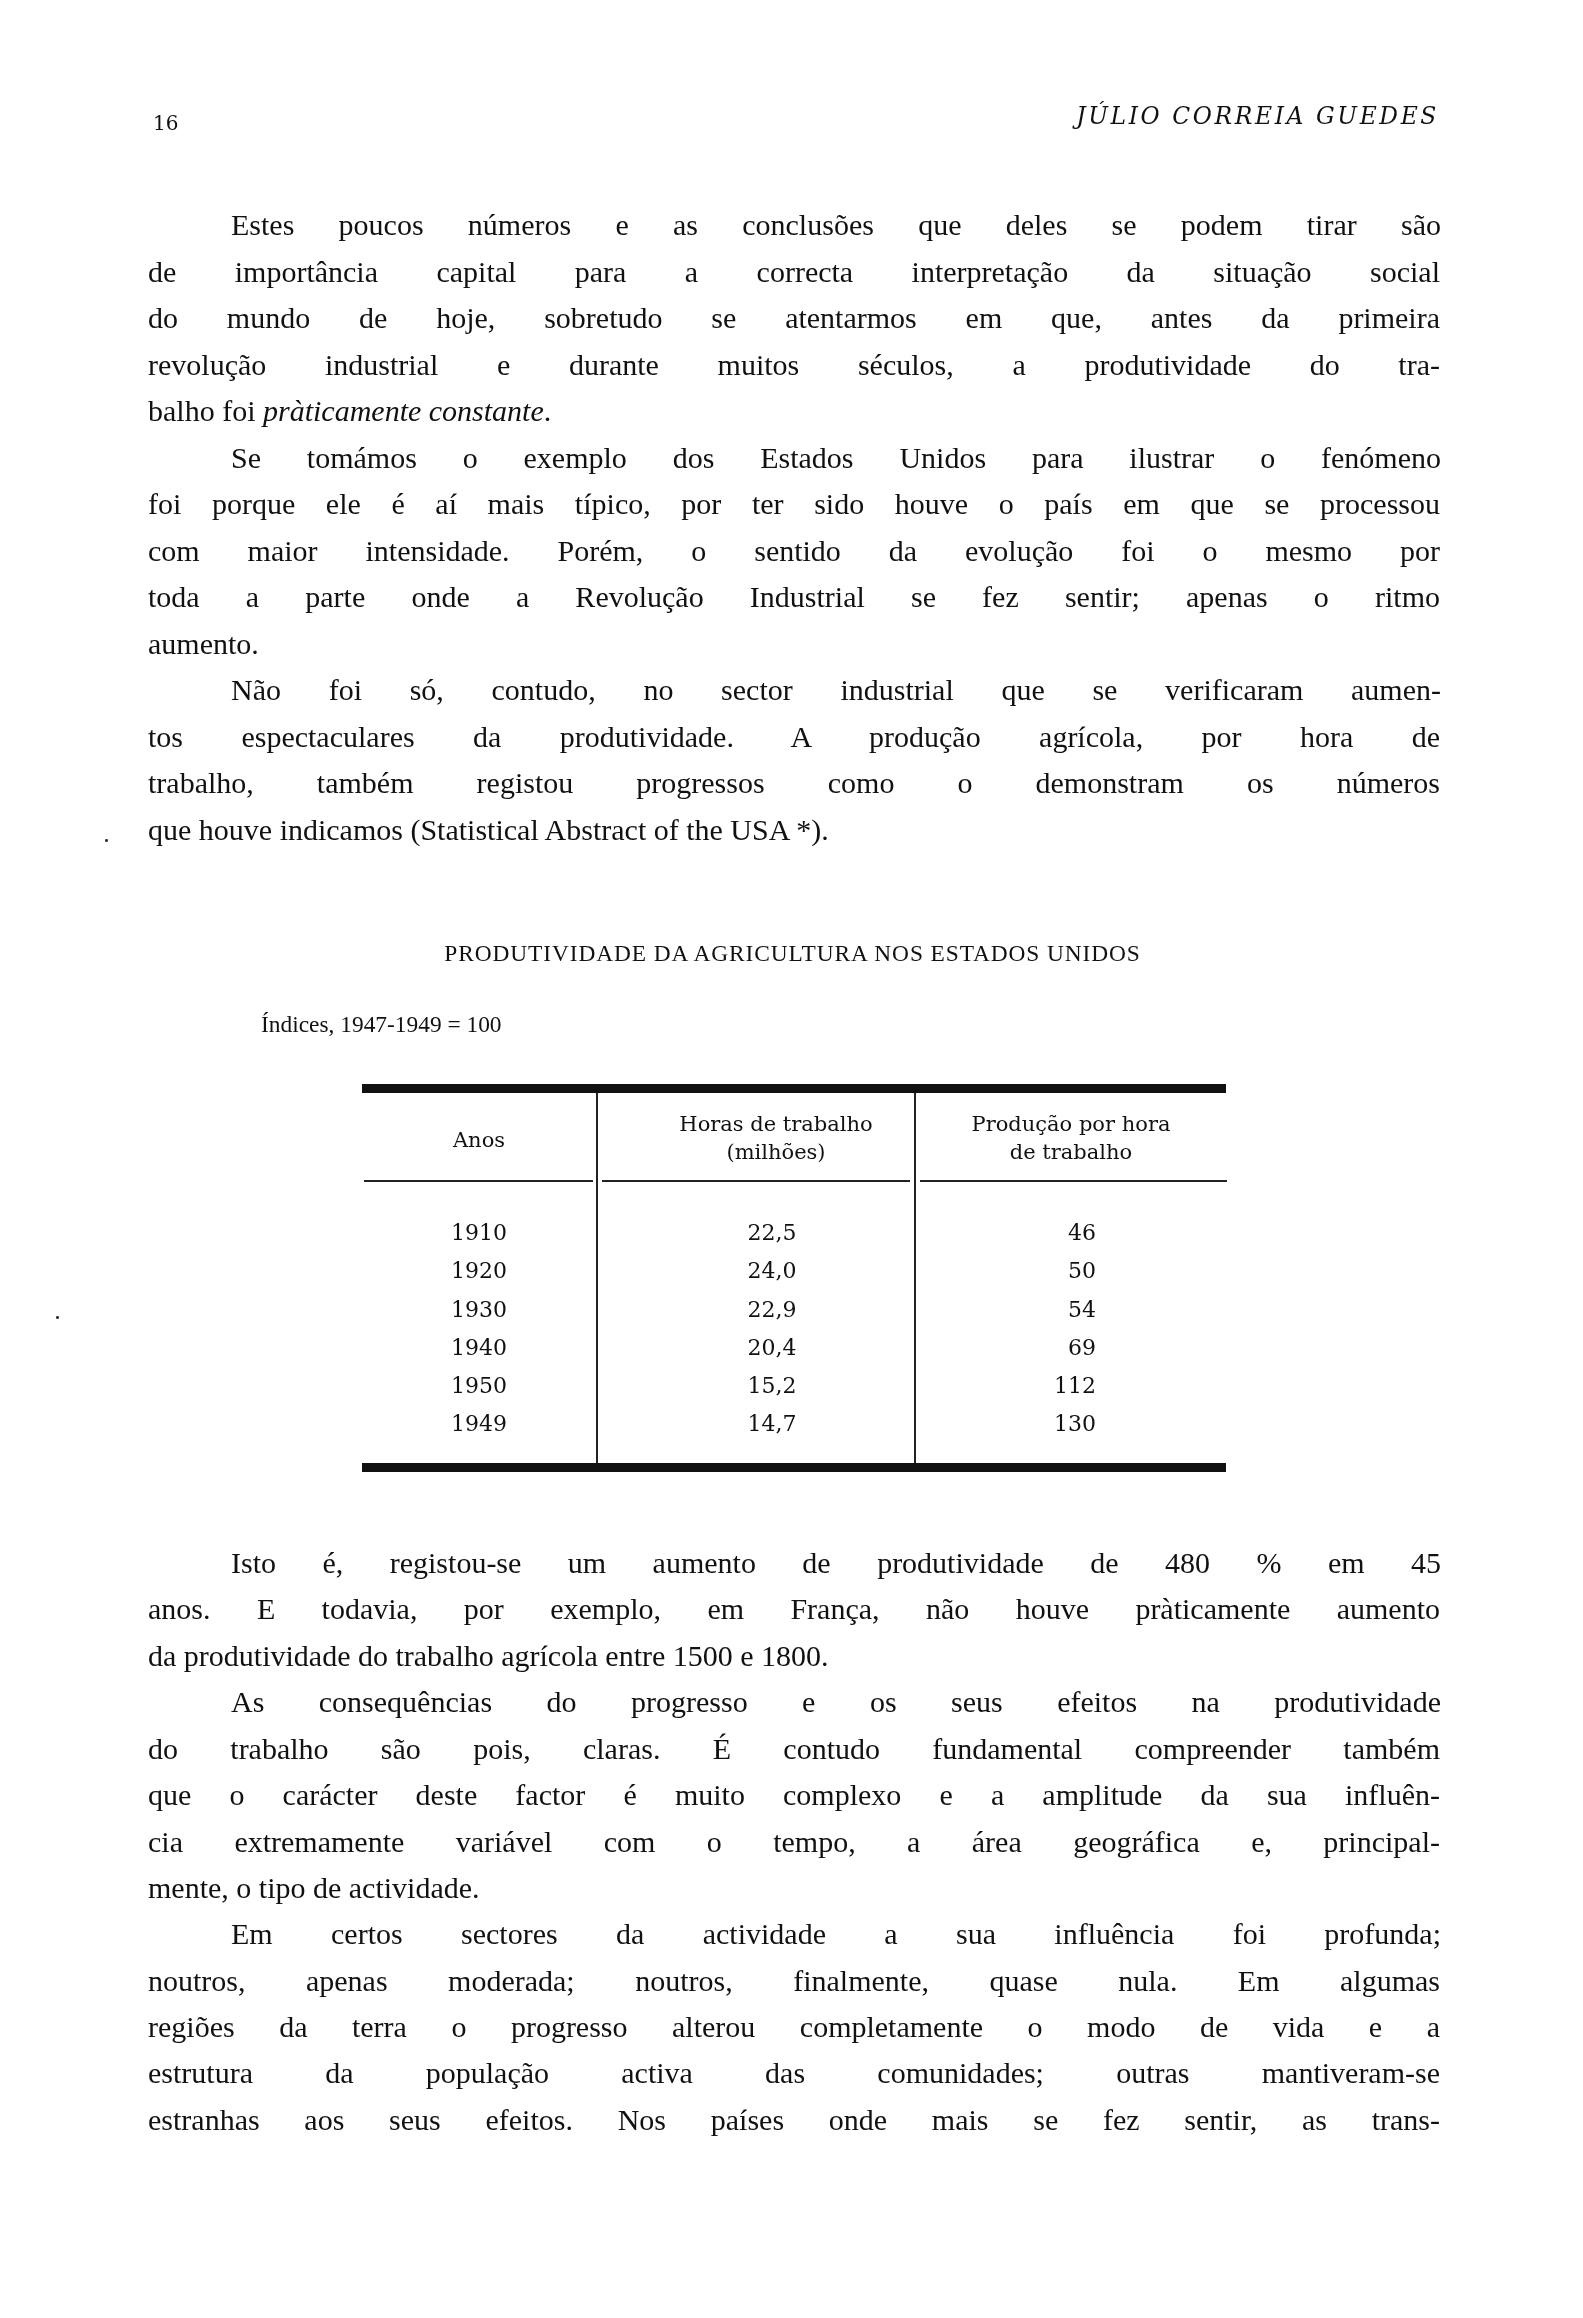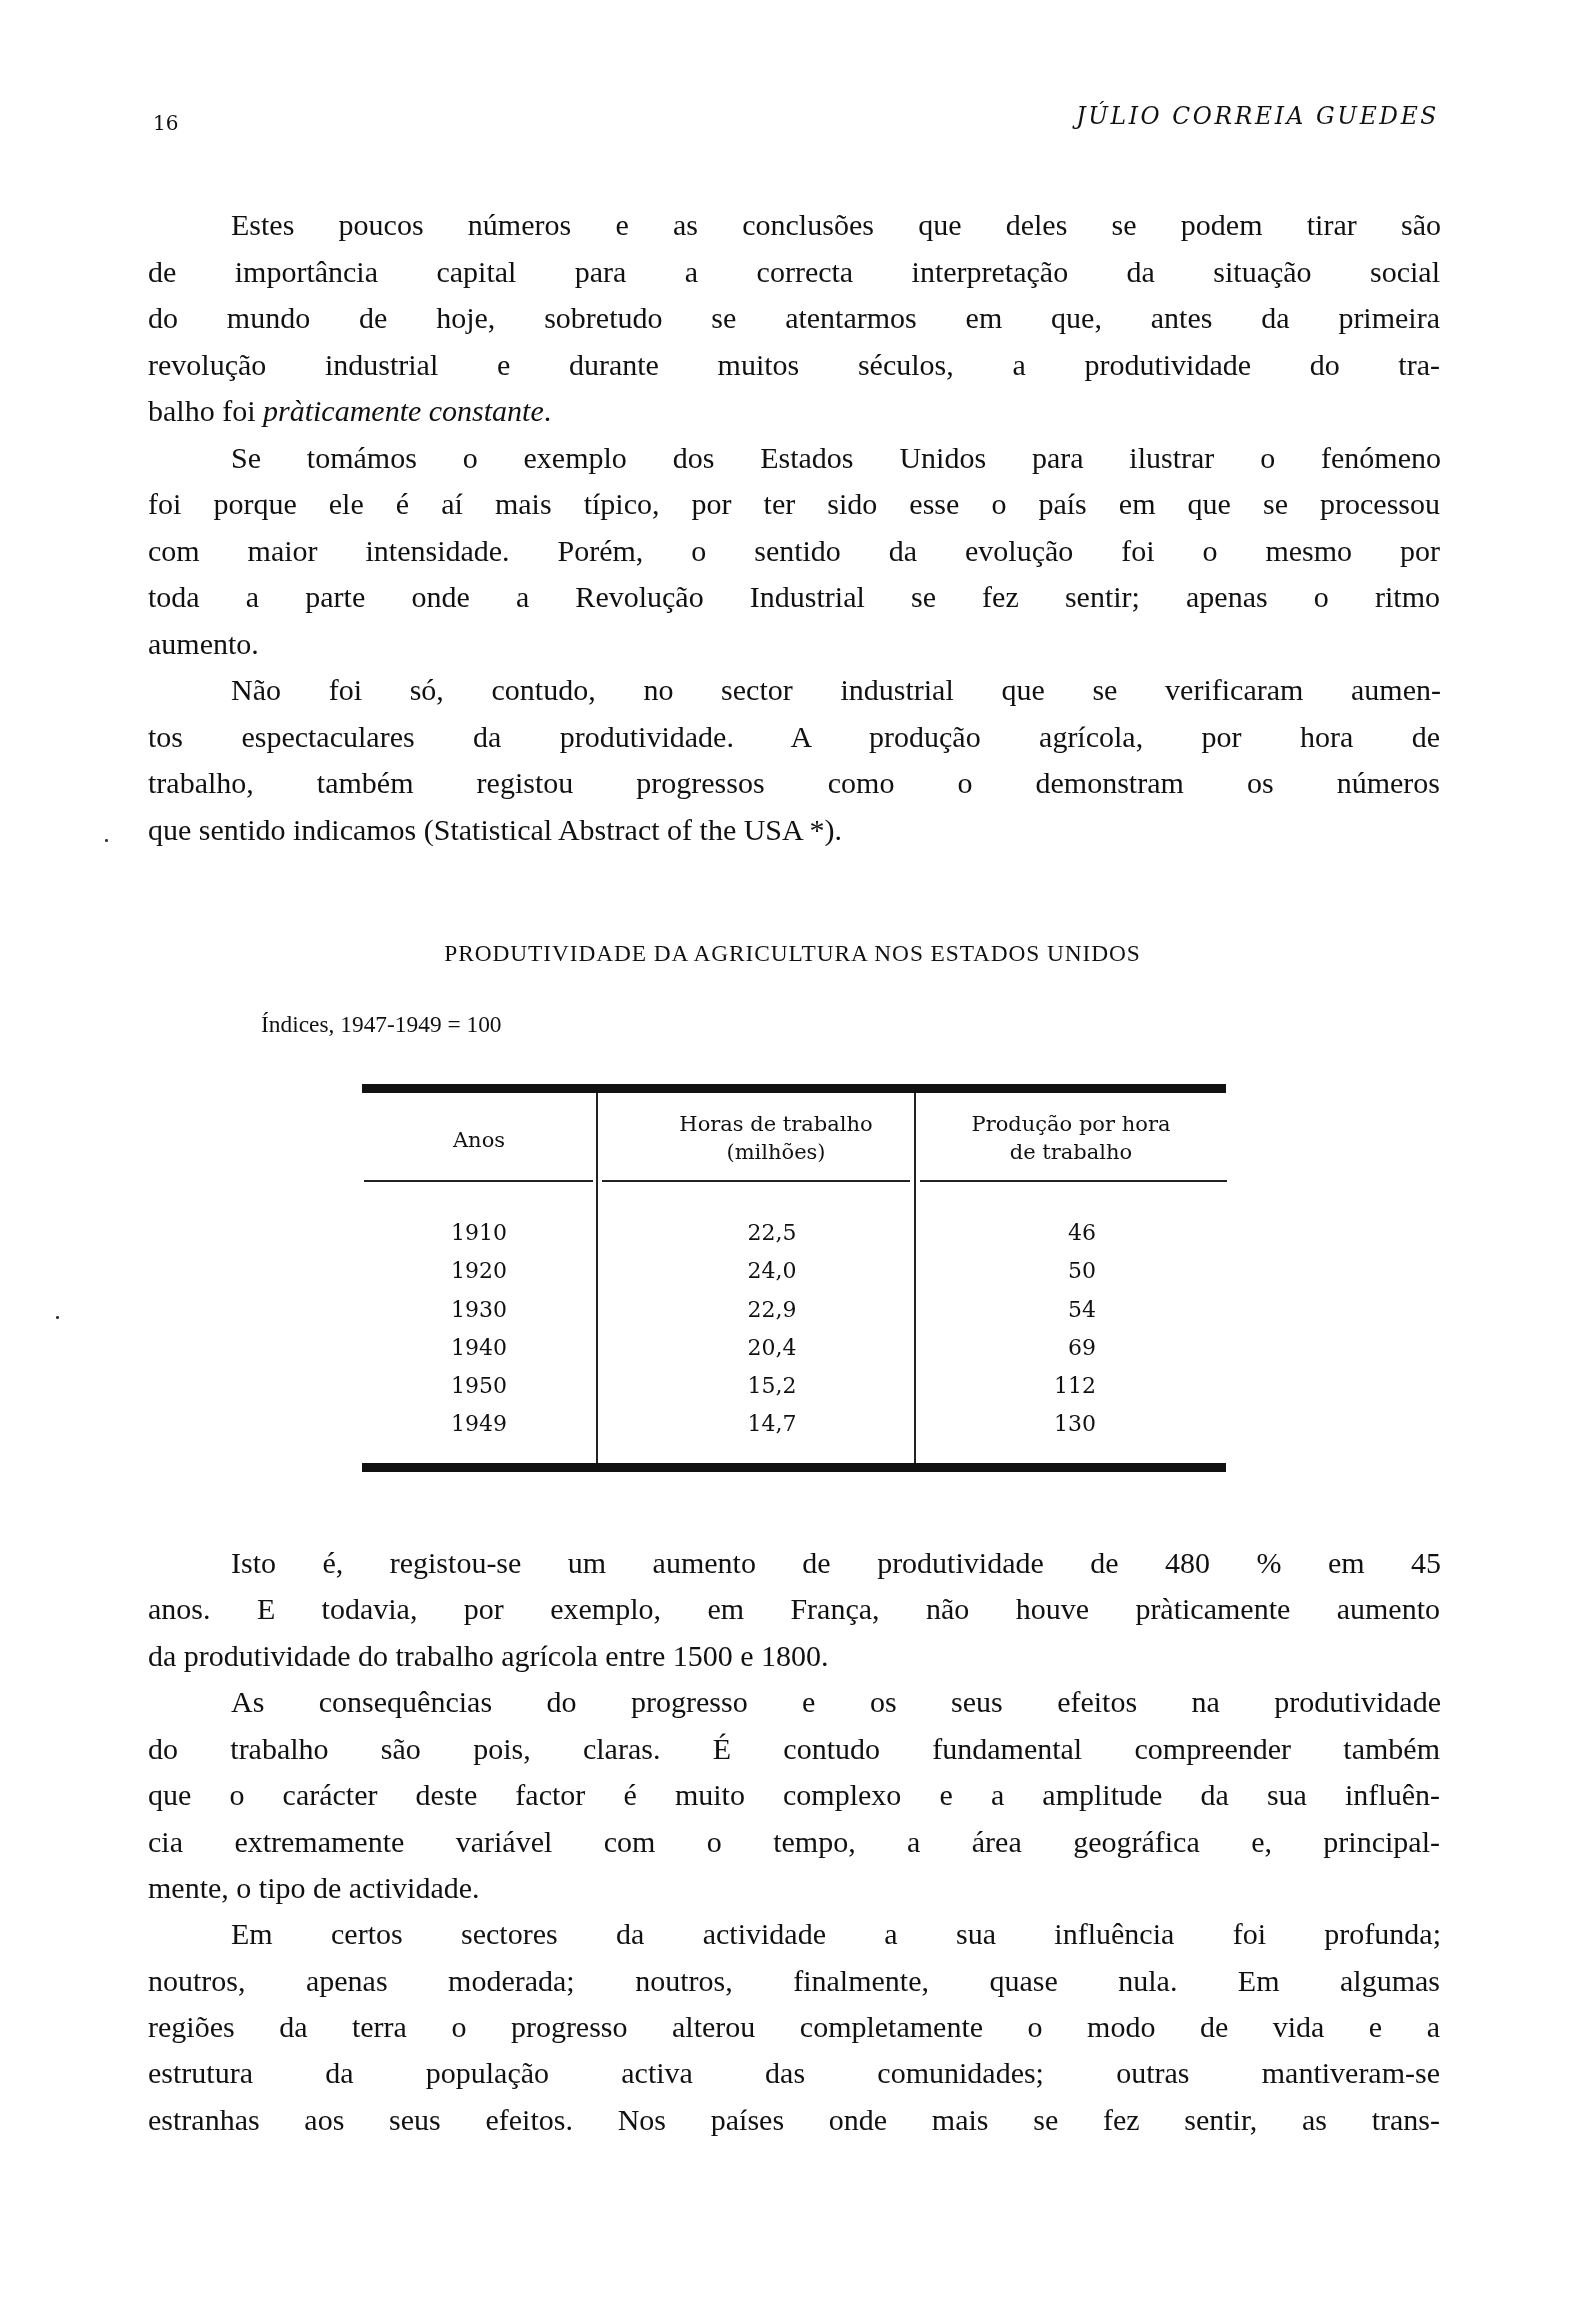--- a/index.html
+++ b/index.html
@@ -44,31 +44,31 @@
     <div class="line" style="top:294px">do mundo de hoje, sobretudo se atentarmos em que, antes da primeira</div>
     <div class="line" style="top:341px">revolução industrial e durante muitos séculos, a produtividade do tra-</div>
     <div class="line last" style="top:387px">
       <span>balho foi</span>
       <span class="em">pràticamente constante</span><span>.</span>
     </div>
   </div>
 
   <div>
     <div class="line indent" style="top:434px">Se tomámos o exemplo dos Estados Unidos para ilustrar o fenómeno</div>
-    <div class="line" style="top:480px">foi porque ele é aí mais típico, por ter sido esse o país em que se processou</div>
+    <div class="line" style="top:480px">foi porque ele é aí mais típico, por ter sido houve o país em que se processou</div>
     <div class="line" style="top:527px">com maior intensidade. Porém, o sentido da evolução foi o mesmo por</div>
     <div class="line" style="top:573px">toda a parte onde a Revolução Industrial se fez sentir; apenas o ritmo</div>
     <div class="line last" style="top:620px">aumento.</div>
   </div>
 
   <div>
     <div class="line indent" style="top:666px">Não foi só, contudo, no sector industrial que se verificaram aumen-</div>
     <div class="line" style="top:713px">tos espectaculares da produtividade. A produção agrícola, por hora de</div>
     <div class="line" style="top:759px">trabalho, também registou progressos como o demonstram os números</div>
-    <div class="line last" style="top:806px">que sentido indicamos (Statistical Abstract of the USA *).</div>
+    <div class="line last" style="top:806px">que houve indicamos (Statistical Abstract of the USA *).</div>
   </div>
 
   <div class="table-title">PRODUTIVIDADE DA AGRICULTURA NOS ESTADOS UNIDOS</div>
   <div class="table-subtitle">Índices, 1947-1949 = 100</div>
 
   <div class="data-table">
     <div class="rule-thick rule-top"></div>
 
     <div class="vdiv" style="left:234px"></div>
     <div class="vdiv" style="left:552px"></div>

